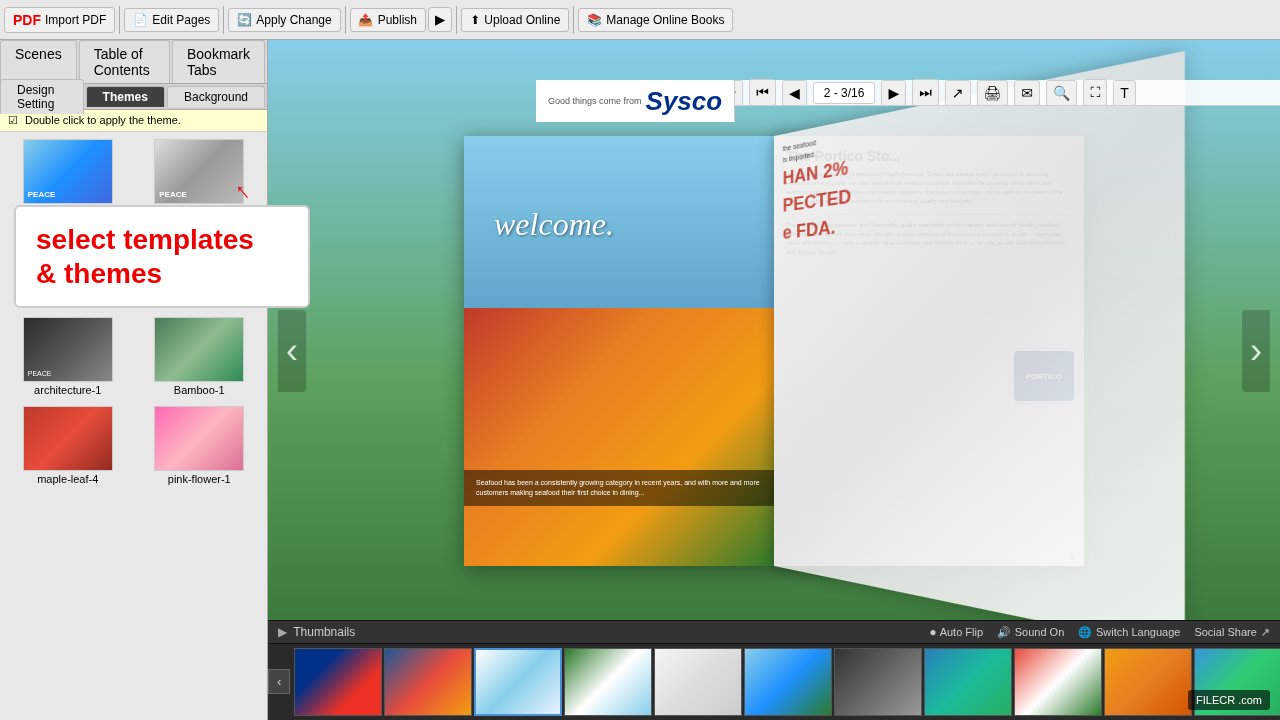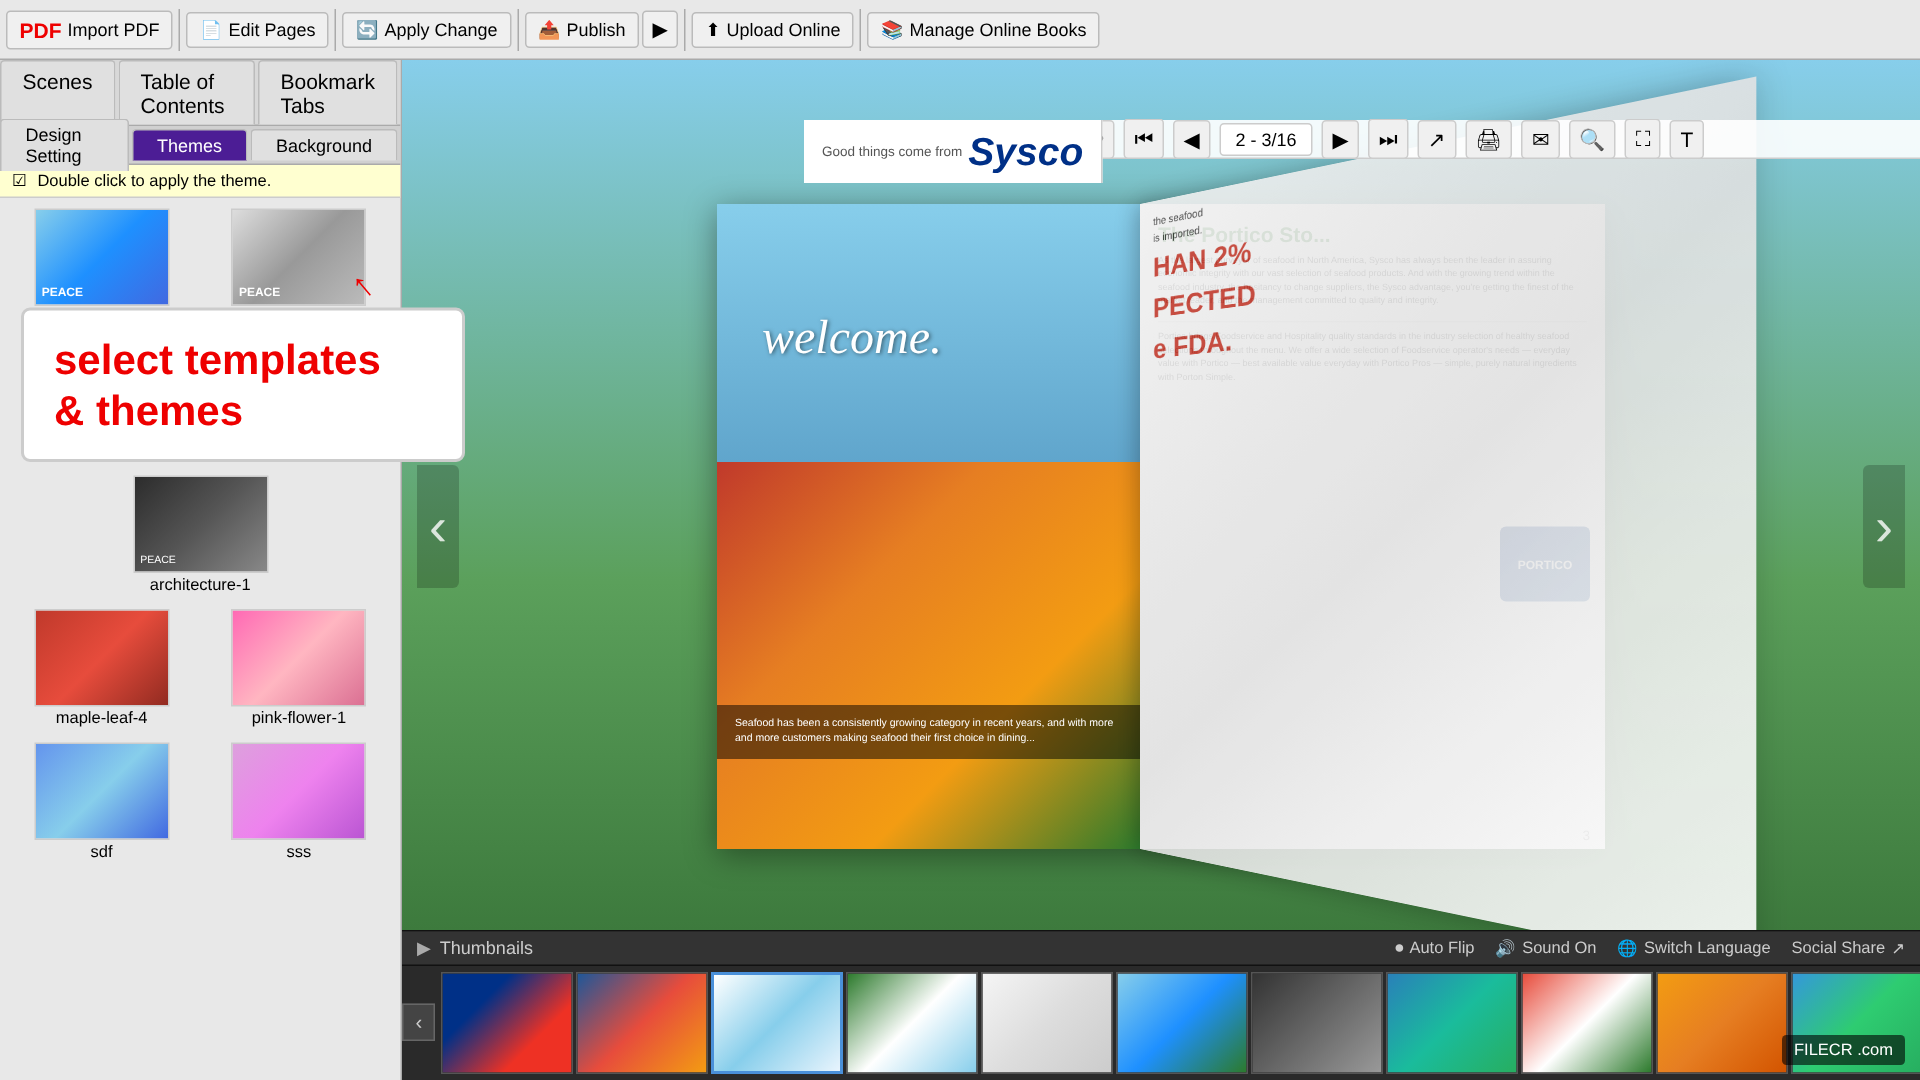--- a/index.html
+++ b/index.html
@@ -20,21 +20,21 @@
     .arrow-btn { background: #f0f0f0; border: 1px solid #bbb; border-radius: 3px; padding: 4px 6px; cursor: pointer; }
 
     
     #sub-tabs {
       display: flex; background: #d0d0d0; border-bottom: 1px solid #aaa; height: 26px; align-items: center;
     }
     .sub-tab {
       padding: 3px 16px; border: 1px solid #bbb; border-bottom: none;
       background: #e0e0e0; cursor: pointer; font-size: 12px; border-radius: 3px 3px 0 0; margin-right: 2px;
     }
-    .sub-tab.active { background: #4c1d95; color: white; font-weight: normal; }
+    .sub-tab.active { background: #404040; color: white; font-weight: bold; }
 
     
     #left-panel {
       position: absolute; top: 40px; left: 0; width: 268px; bottom: 0;
       background: #e8e8e8; border-right: 1px solid #aaa; overflow: hidden; z-index: 5;
     }
     #panel-tabs {
       display: flex; background: #d8d8d8; border-bottom: 1px solid #aaa;
     }
     .panel-tab {
@@ -103,21 +103,21 @@
     #next-btn {
       position: absolute; right: 0; top: 50%; transform: translateY(-50%);
       font-size: 36px; color: rgba(255,255,255,0.8); cursor: pointer; z-index: 20;
       background: rgba(0,0,0,0.2); padding: 20px 8px; border-radius: 4px 0 0 4px;
     }
     #book-pages {
       display: flex; gap: 0; box-shadow: 0 4px 20px rgba(0,0,0,0.4);
       transform: perspective(1200px) rotateY(0deg);
     }
     #page-left {
-      width: 282px; height: 430px; background: white; overflow: hidden; position: relative;
+      width: 310px; height: 430px; background: white; overflow: hidden; position: relative;
     }
     #page-right {
       width: 310px; height: 430px; background: white; overflow: hidden; position: relative;
       transform-origin: left center;
     }
     .page-left-content {
       width: 100%; height: 100%;
       background: linear-gradient(135deg, #1a6b9e 0%, #2980b9 40%, #f39c12 60%, #c0392b 80%);
       position: relative; overflow: hidden;
     }
@@ -286,43 +286,37 @@
       </div>
     </div>
 
     <div class="themes-row">
       <div class="theme-item">
         <div class="theme-thumb t-arch">
           <div style="position:absolute;bottom:4px;left:4px;color:white;font-size:7px;">PEACE</div>
         </div>
         <div class="theme-label">architecture-1</div>
       </div>
+      <div class="theme-item">
+        <div class="theme-thumb t-bamboo"></div>
+        <div class="theme-label">Bamboo-1</div>
+      </div>
     </div>
 
     <div class="themes-row">
       <div class="theme-item">
         <div class="theme-thumb t-maple"></div>
         <div class="theme-label">maple-leaf-4</div>
       </div>
       <div class="theme-item">
         <div class="theme-thumb t-pink"></div>
         <div class="theme-label">pink-flower-1</div>
       </div>
     </div>
 
-    <div class="themes-row">
-      <div class="theme-item">
-        <div class="theme-thumb t-sdf"></div>
-        <div class="theme-label">sdf</div>
-      </div>
-      <div class="theme-item">
-        <div class="theme-thumb t-sss"></div>
-        <div class="theme-label">sss</div>
-      </div>
-    </div>
 
     <div class="themes-row">
       <div style="flex:1;"></div>
     </div>
   </div>
 </div>
 
 <div id="callout-box">
   <div class="callout-text">select templates<br>&amp; themes</div>
 

